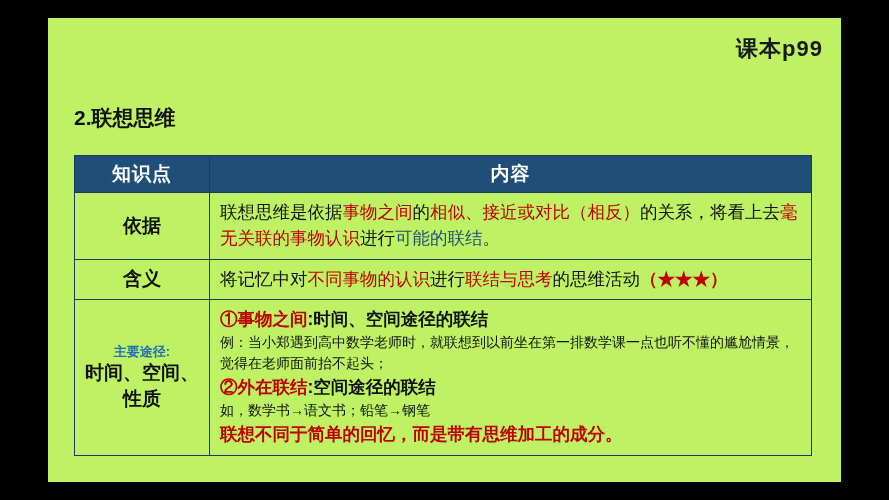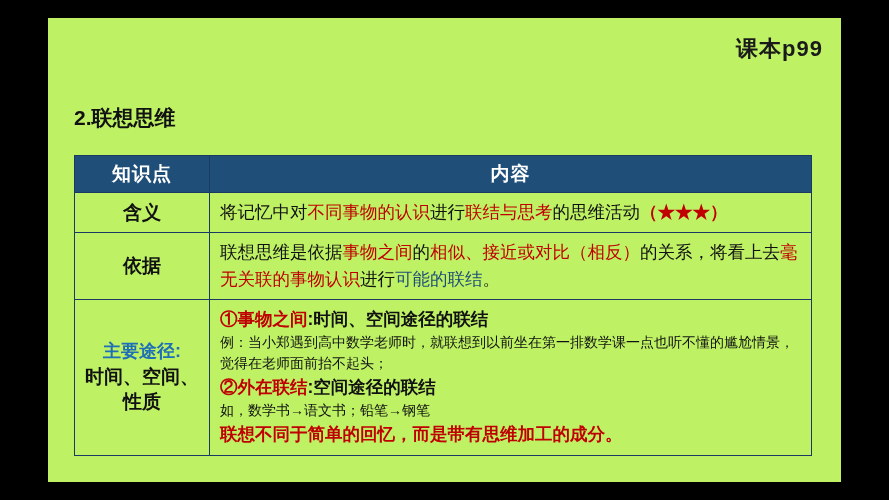--- a/index.html
+++ b/index.html
@@ -100,21 +100,21 @@
     line-height: 1.5;
     color: #111;
     text-align: left;
   }
   .r { color: #c00000; }
   .b { color: #1f4e79; }
   .bold { font-weight: bold; }
   .label-blue {
     color: #1f6fb8;
     font-weight: bold;
-    font-size: 18px;
+    font-size: 13px;
   }
   .label-black {
     color: #111;
     font-weight: bold;
     font-size: 19px;
   }
   td.content .line { display: block; }
   td.content .small { font-size: 14px; }
 </style>
 </head>
@@ -129,29 +129,29 @@
 
   <table class="kn">
     <thead>
       <tr>
         <th class="col-point">知识点</th>
         <th>内容</th>
       </tr>
     </thead>
     <tbody>
       <tr>
+        <td class="rowlabel">依据</td>
+        <td class="content">
+          <span>联想思维是依据</span><span class="r">事物之间</span><span>的</span><span class="r">相似、接近或对比（相反）</span><span>的关系，将看上去</span><span class="r">毫无关联的事物认识</span><span>进行</span><span class="b">可能的联结</span><span>。</span>
+        </td>
+      </tr>
+      <tr>
         <td class="rowlabel">含义</td>
         <td class="content">
           <span>将记忆中对</span><span class="r">不同事物的认识</span><span>进行</span><span class="r">联结与思考</span><span>的思维活动</span><span class="r bold">（★★★）</span>
-        </td>
-      </tr>
-      <tr>
-        <td class="rowlabel">依据</td>
-        <td class="content">
-          <span>联想思维是依据</span><span class="r">事物之间</span><span>的</span><span class="r">相似、接近或对比（相反）</span><span>的关系，将看上去</span><span class="r">毫无关联的事物认识</span><span>进行</span><span class="b">可能的联结</span><span>。</span>
         </td>
       </tr>
       <tr>
         <td class="rowlabel">
           <div class="label-blue">主要途径:</div>
           <div class="label-black">时间、空间、性质</div>
         </td>
         <td class="content">
           <div class="line">
             <span class="r bold">①</span><span class="r bold">事物之间</span><span class="bold">:时间、空间途径的联结</span>

